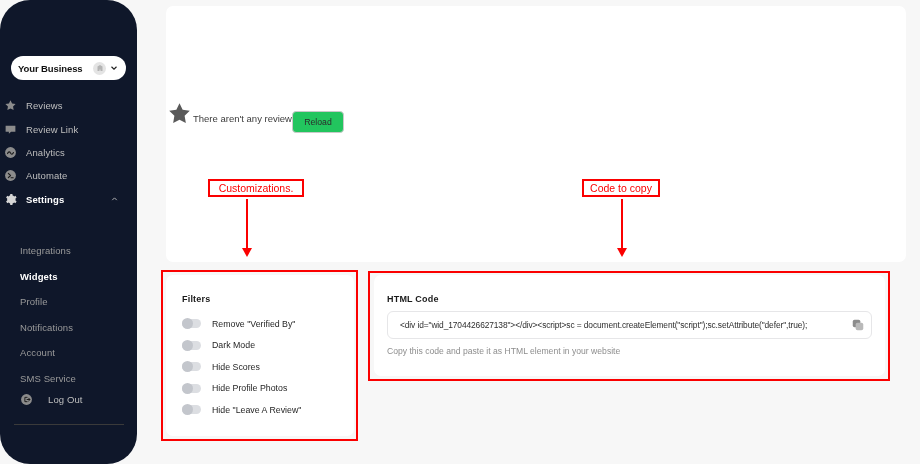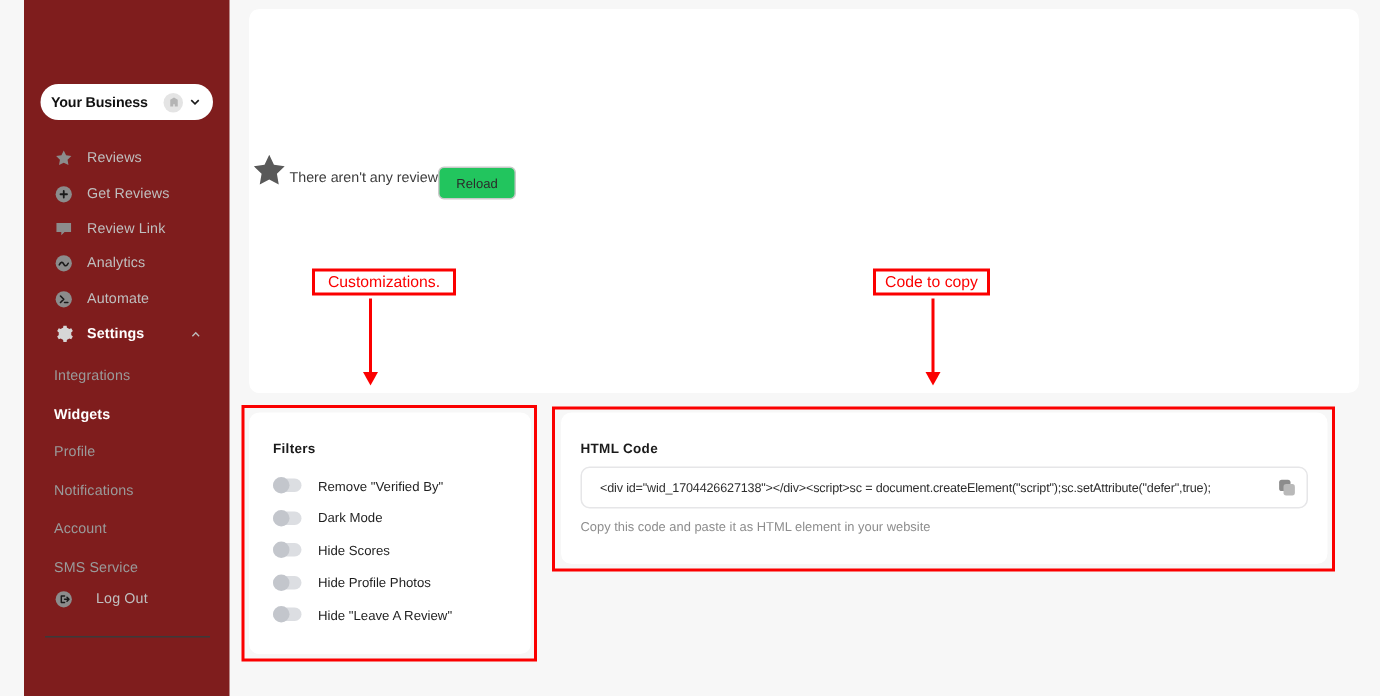--- a/index.html
+++ b/index.html
@@ -10,23 +10,24 @@
     overflow: hidden;
   }
   #app {
     position: relative;
     width: 920px; height: 464px;
     background: #f7f7f7;
   }
 
   
   .sidebar {
-    position: absolute; left: 16px; top: 0;
+    position: absolute; left: 0; top: 0;
     width: 137px; height: 464px;
-    background: #7f1d1d;
+    background: #0f172a;
+    border-radius: 30px;
   }
   .biz-select {
     position: absolute; left: 11px; top: 56px;
     width: 115px; height: 24px;
     background: #ffffff;
     border-radius: 14px;
     display: flex; align-items: center;
     padding: 0 7px;
     gap: 3px;
   }
@@ -42,21 +43,21 @@
     display: flex; align-items: center; justify-content: center;
     flex-shrink: 0;
   }
   .biz-avatar svg { width: 8px; height: 8px; }
   .chev { flex-shrink: 0; width: 10px; height: 10px; }
 
   .navlist { position: absolute; left: 0; top: 94px; width: 137px; }
   .nav-item {
     display: flex; align-items: center;
     height: 23.4px;
-    padding-left: 20px;
+    padding-left: 4px;
     gap: 9px;
     position: relative;
   }
   .nav-icon {
     width: 13px; height: 13px;
     display: flex; align-items: center; justify-content: center;
     flex-shrink: 0;
   }
   .nav-icon svg { width: 13px; height: 13px; display: block; }
   .nav-label {
@@ -237,29 +238,20 @@
 
       <div class="nav-item">
         <span class="nav-icon">
           <svg viewBox="0 0 24 24" fill="#8c8c8c">
               <path d="M12 2.5l2.9 5.9 6.5.95-4.7 4.6 1.1 6.5L12 17.4l-5.8 3.05 1.1-6.5-4.7-4.6 6.5-.95z"></path>
             </svg>
         </span>
         <span class="nav-label">Reviews</span>
       </div>
 
-      <div class="nav-item">
-        <span class="nav-icon">
-          <svg viewBox="0 0 24 24">
-              <circle cx="12" cy="12" r="10" fill="#8c8c8c"></circle>
-              <path d="M12 8v8M8 12h8" stroke="#1a1a1a" stroke-width="2.2" stroke-linecap="round"></path>
-            </svg>
-        </span>
-        <span class="nav-label">Get Reviews</span>
-      </div>
 
       <div class="nav-item">
         <span class="nav-icon">
           <svg viewBox="0 0 24 24" fill="#8c8c8c">
               <path d="M3 5h18v11H13l-4 4v-4H3z"></path>
             </svg>
         </span>
         <span class="nav-label">Review Link</span>
       </div>
 

